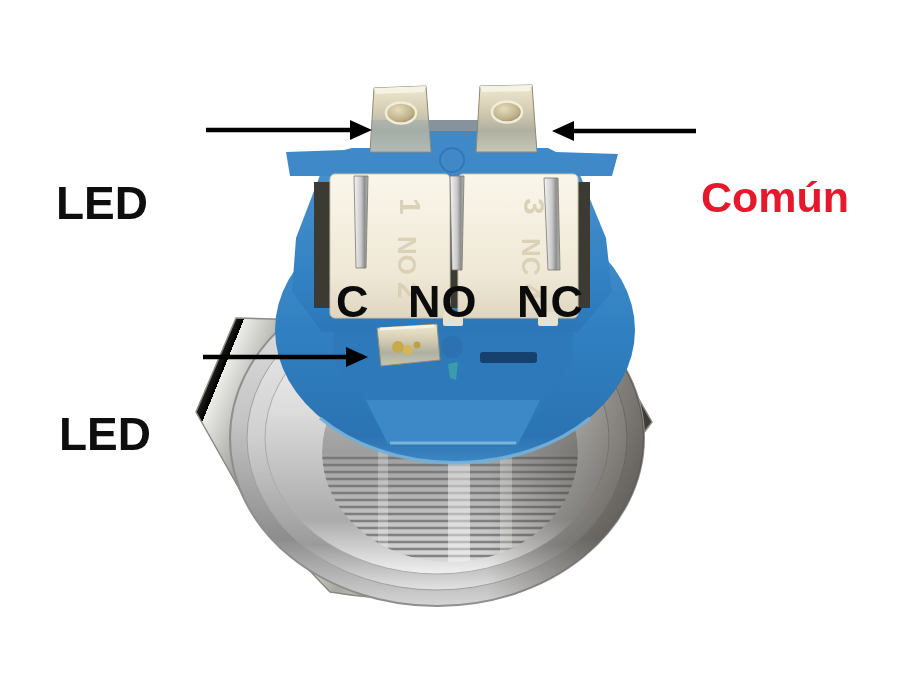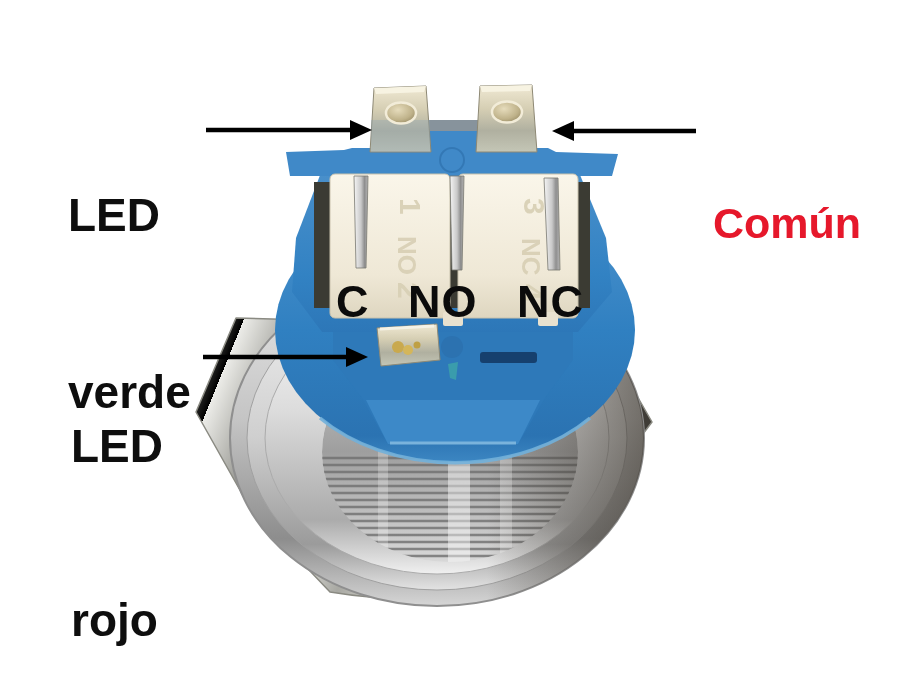--- a/index.html
+++ b/index.html
@@ -1,22 +1,22 @@
 <!DOCTYPE html>
 <html style="--c-annotation_red: #e6182b; --c-annotation_black: #0e0e0e; --c-body_blue: #3483c5; --c-switch_cream: #f0ead9; --c-metal_gray: #c9c9c9;"><head>
 <meta charset="utf-8">
 <style>
   html,body{margin:0;padding:0;background:#ffffff;}
   #stage{position:relative;width:900px;height:675px;background:#fff;overflow:hidden;
          font-family:"Liberation Sans",sans-serif;}
   #stage svg{position:absolute;left:0;top:0;}
   .lbl{position:absolute;font-weight:700;white-space:pre;}
-  .lbl div{margin:12px;padding:0;}
+  .lbl div{margin:0;padding:0;}
   #lbl-verde{left:56px;top:76px;font-size:46px;line-height:51px;color:var(--c-annotation_black,#0e0e0e);}
-  #lbl-comun{left:701px;top:86px;font-size:43px;line-height:50px;color:var(--c-annotation_red,#e6182b);}
+  #lbl-comun{left:701px;top:72px;font-size:43px;line-height:50px;color:var(--c-annotation_red,#e6182b);}
   #lbl-rojo{left:59px;top:309px;font-size:46px;line-height:50px;color:var(--c-annotation_black,#0e0e0e);}
   .contact{position:absolute;top:276px;font-size:45px;font-weight:700;color:#0b0b0b;letter-spacing:1px;}
   #contact-c{left:336px;}
   #contact-no{left:408px;}
   #contact-nc{left:517px;}
 </style>
 </head>
 <body>
 
 <div id="stage">
@@ -207,29 +207,27 @@
     <polygon points="574,121 552,131 574,141" fill="#000"></polygon>
   </g>
   <g>
     <line x1="203" y1="357" x2="348" y2="357" stroke="#000" stroke-width="4.5"></line>
     <polygon points="346,347 368,357 346,367" fill="#000"></polygon>
   </g>
 </svg>
 
 <div class="lbl" id="lbl-verde">
   <div>LED</div>
-  <div>verde</div>
 </div>
 
 <div class="lbl" id="lbl-comun">
   <div>Común</div>
 </div>
 
 <div class="lbl" id="lbl-rojo">
   <div>LED</div>
-  <div>rojo</div>
 </div>
 
 <span class="contact" id="contact-c">C</span>
 <span class="contact" id="contact-no">NO</span>
 <span class="contact" id="contact-nc">NC</span>
 
 </div>
 
 </body></html>

